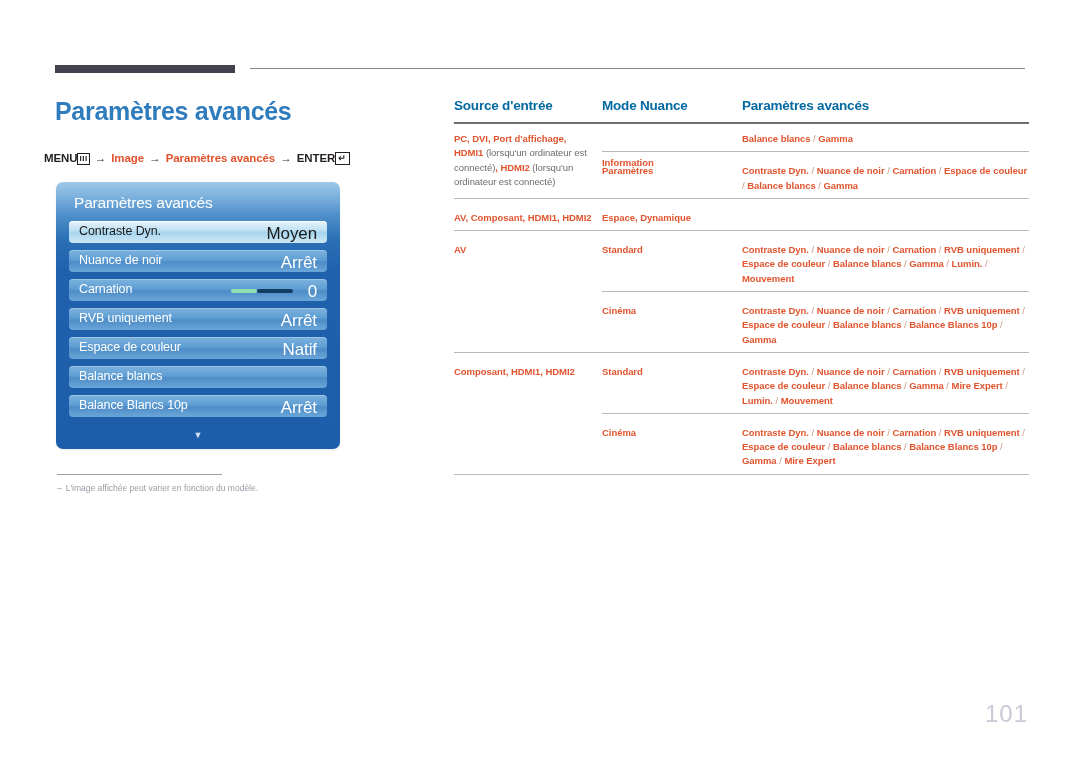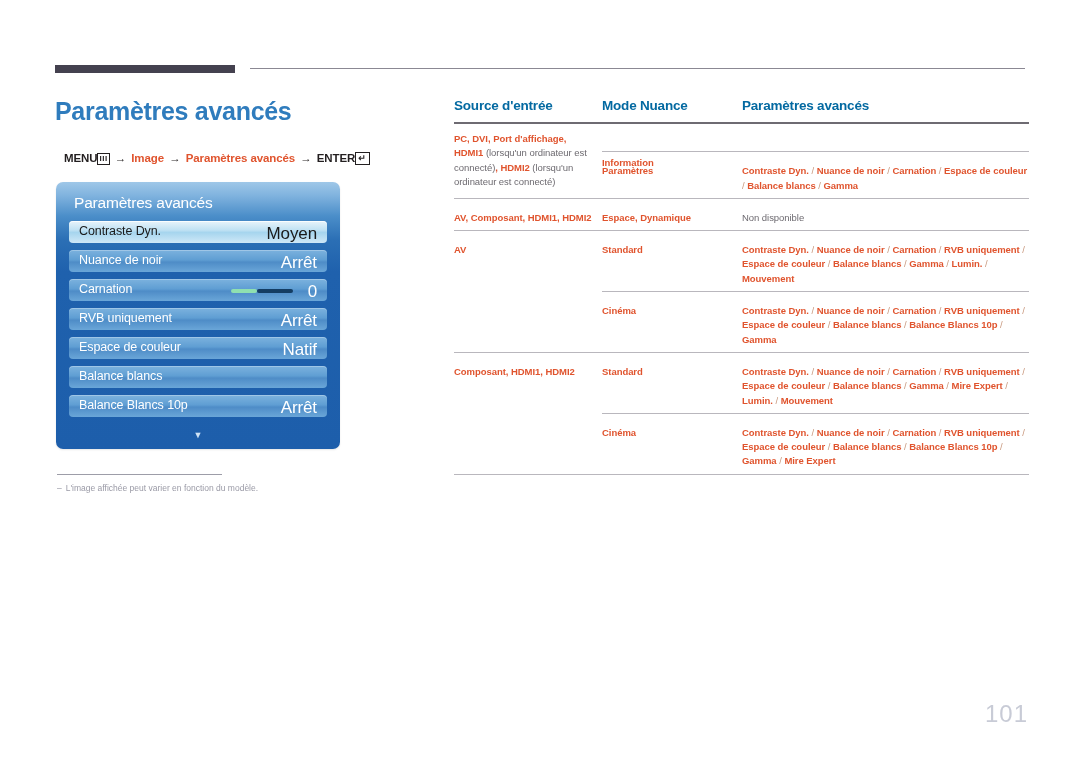--- a/index.html
+++ b/index.html
@@ -39,21 +39,21 @@
     left: 55px;
     top: 97px;
     font-size: 25px;
     font-weight: bold;
     color: #2f7cbd;
     letter-spacing: -0.3px;
   }
 
   #breadcrumb {
     position: absolute;
-    left: 64px;
+    left: 44px;
     top: 152px;
     font-size: 11.5px;
     font-weight: bold;
     color: #231f20;
     white-space: nowrap;
     letter-spacing: -0.1px;
   }
   #breadcrumb .bc-orange { color: #e0542e; }
   #breadcrumb .bc-arrow { color: #231f20; font-weight: normal; padding: 0 2px; }
   .glyph-box {
@@ -319,27 +319,27 @@
 
 <div id="spec-table">
   <div class="tbl-head">
     <div class="th col1">Source d'entrée</div>
     <div class="th col2">Mode Nuance</div>
     <div class="th col3">Paramètres avancés</div>
   </div>
   <div class="rule-full"></div>
   <div class="tbl-body" id="tbl-body" style="height: 358.75px;">
       <div class="cell c2" style="top: 16px; margin-top: 16px;"><span class="o">Information</span></div>
+      <div class="cell c3" style="top: 8px;"><span class="o">Balance blancs</span><span class="sep"> / </span><span class="o">Gamma</span></div>
       <div class="rule-inner" style="top: 27.2969px;"></div>
       <div class="cell c2" style="top: 40.2969px;"><span class="o">Paramètres</span></div>
       <div class="cell c3" style="top: 40.2969px;"><span class="o">Contraste Dyn.</span><span class="sep"> / </span><span class="o">Nuance de noir</span><span class="sep"> / </span><span class="o">Carnation</span><span class="sep"> / </span><span class="o">Espace de couleur</span><span class="sep"> / </span><span class="o">Balance blancs</span><span class="sep"> / </span><span class="o">Gamma</span></div>
       <div class="cell c1" style="top: 8px;"><span class="o">PC, DVI, Port d'affichage, HDMI1 </span><span class="g">(lorsqu'un ordinateur est connecté)</span><span class="o">, HDMI2 </span><span class="g">(lorsqu'un ordinateur est connecté)</span></div>
       <div class="rule-row" style="top: 73.8906px;"></div>
       <div class="cell c2" style="top: 86.8906px;"><span class="o">Espace, Dynamique</span></div>
-      <div class="cell c3" style="top: 86.8906px;"><span class="g">Non disponible</span></div>
       <div class="cell c1" style="top: 86.8906px;"><span class="o">AV, Composant, HDMI1, HDMI2</span></div>
       <div class="rule-row" style="top: 106.188px;"></div>
       <div class="cell c2" style="top: 119.188px;"><span class="o">Standard</span></div>
       <div class="cell c3" style="top: 119.188px;"><span class="o">Contraste Dyn.</span><span class="sep"> / </span><span class="o">Nuance de noir</span><span class="sep"> / </span><span class="o">Carnation</span><span class="sep"> / </span><span class="o">RVB uniquement</span><span class="sep"> / </span><span class="o">Espace de couleur</span><span class="sep"> / </span><span class="o">Balance blancs</span><span class="sep"> / </span><span class="o">Gamma</span><span class="sep"> / </span><span class="o">Lumin.</span><span class="sep"> / </span><span class="o">Mouvement</span></div>
       <div class="rule-inner" style="top: 167.078px;"></div>
       <div class="cell c2" style="top: 180.078px;"><span class="o">Cinéma</span></div>
       <div class="cell c3" style="top: 180.078px;"><span class="o">Contraste Dyn.</span><span class="sep"> / </span><span class="o">Nuance de noir</span><span class="sep"> / </span><span class="o">Carnation</span><span class="sep"> / </span><span class="o">RVB uniquement</span><span class="sep"> / </span><span class="o">Espace de couleur</span><span class="sep"> / </span><span class="o">Balance blancs</span><span class="sep"> / </span><span class="o">Balance Blancs 10p</span><span class="sep"> / </span><span class="o">Gamma</span></div>
       <div class="cell c1" style="top: 119.188px;"><span class="o">AV</span></div>
       <div class="rule-row" style="top: 227.969px;"></div>
       <div class="cell c2" style="top: 240.969px;"><span class="o">Standard</span></div>

